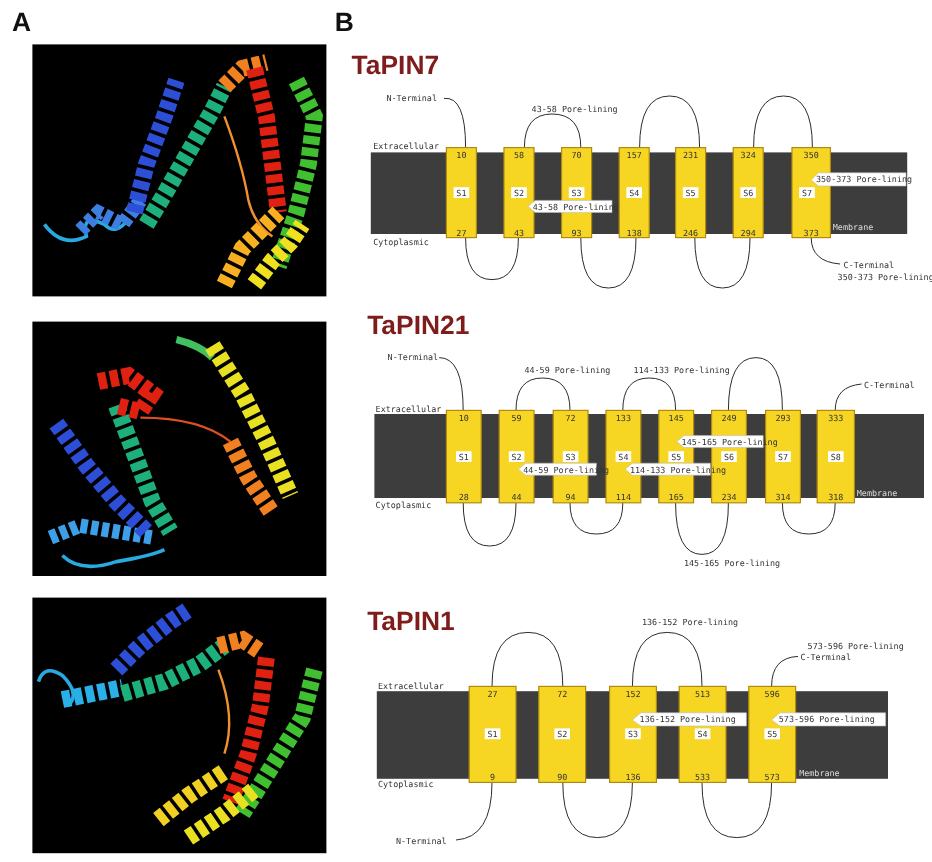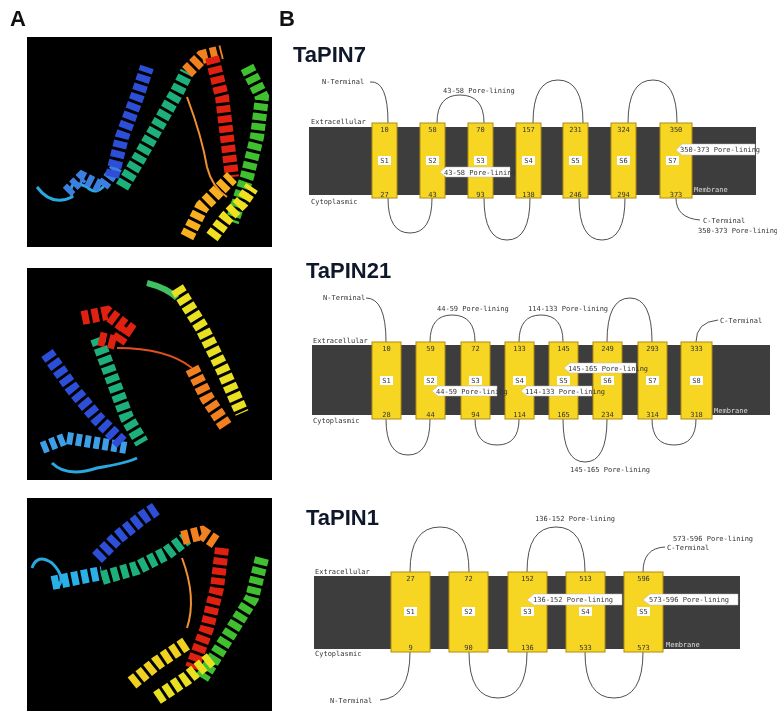--- a/index.html
+++ b/index.html
@@ -1,20 +1,20 @@
 <!DOCTYPE html>
 <html><head>
 <meta charset="utf-8">
 <style>
   html, body { margin: 0; padding: 0; background: #ffffff; }
   body { width: 777px; height: 718px; position: relative; overflow: hidden; font-family: "Liberation Sans", sans-serif; }
   .panel-letter { position: absolute; font-family: "Liberation Sans", sans-serif; font-weight: bold; font-size: 22px; color: #111; }
   .protein-img { position: absolute; background: #000; overflow: hidden; }
   .protein-img svg { width: 100%; height: 100%; display: block; }
-  .topo-title { position: absolute; font-family: "Liberation Sans", sans-serif; font-weight: bold; font-size: 22px; color: #0f172a; }
+  .topo-title { position: absolute; font-family: "Liberation Sans", sans-serif; font-weight: bold; font-size: 22px; color: #7f1d1d; }
   .topo { position: absolute; left: 0; top: 0; width: 777px; height: 718px; pointer-events: none; }
   .topo text { font-family: "DejaVu Sans Mono", monospace; }
 </style>
 </head>
 <body>
 
 <div class="panel-letter" style="left:10px; top:6px;">A</div>
 <div class="panel-letter" style="left:279px; top:6px;">B</div>
 
 <div class="protein-img" style="left:27px; top:37px; width:245px; height:210px;">

